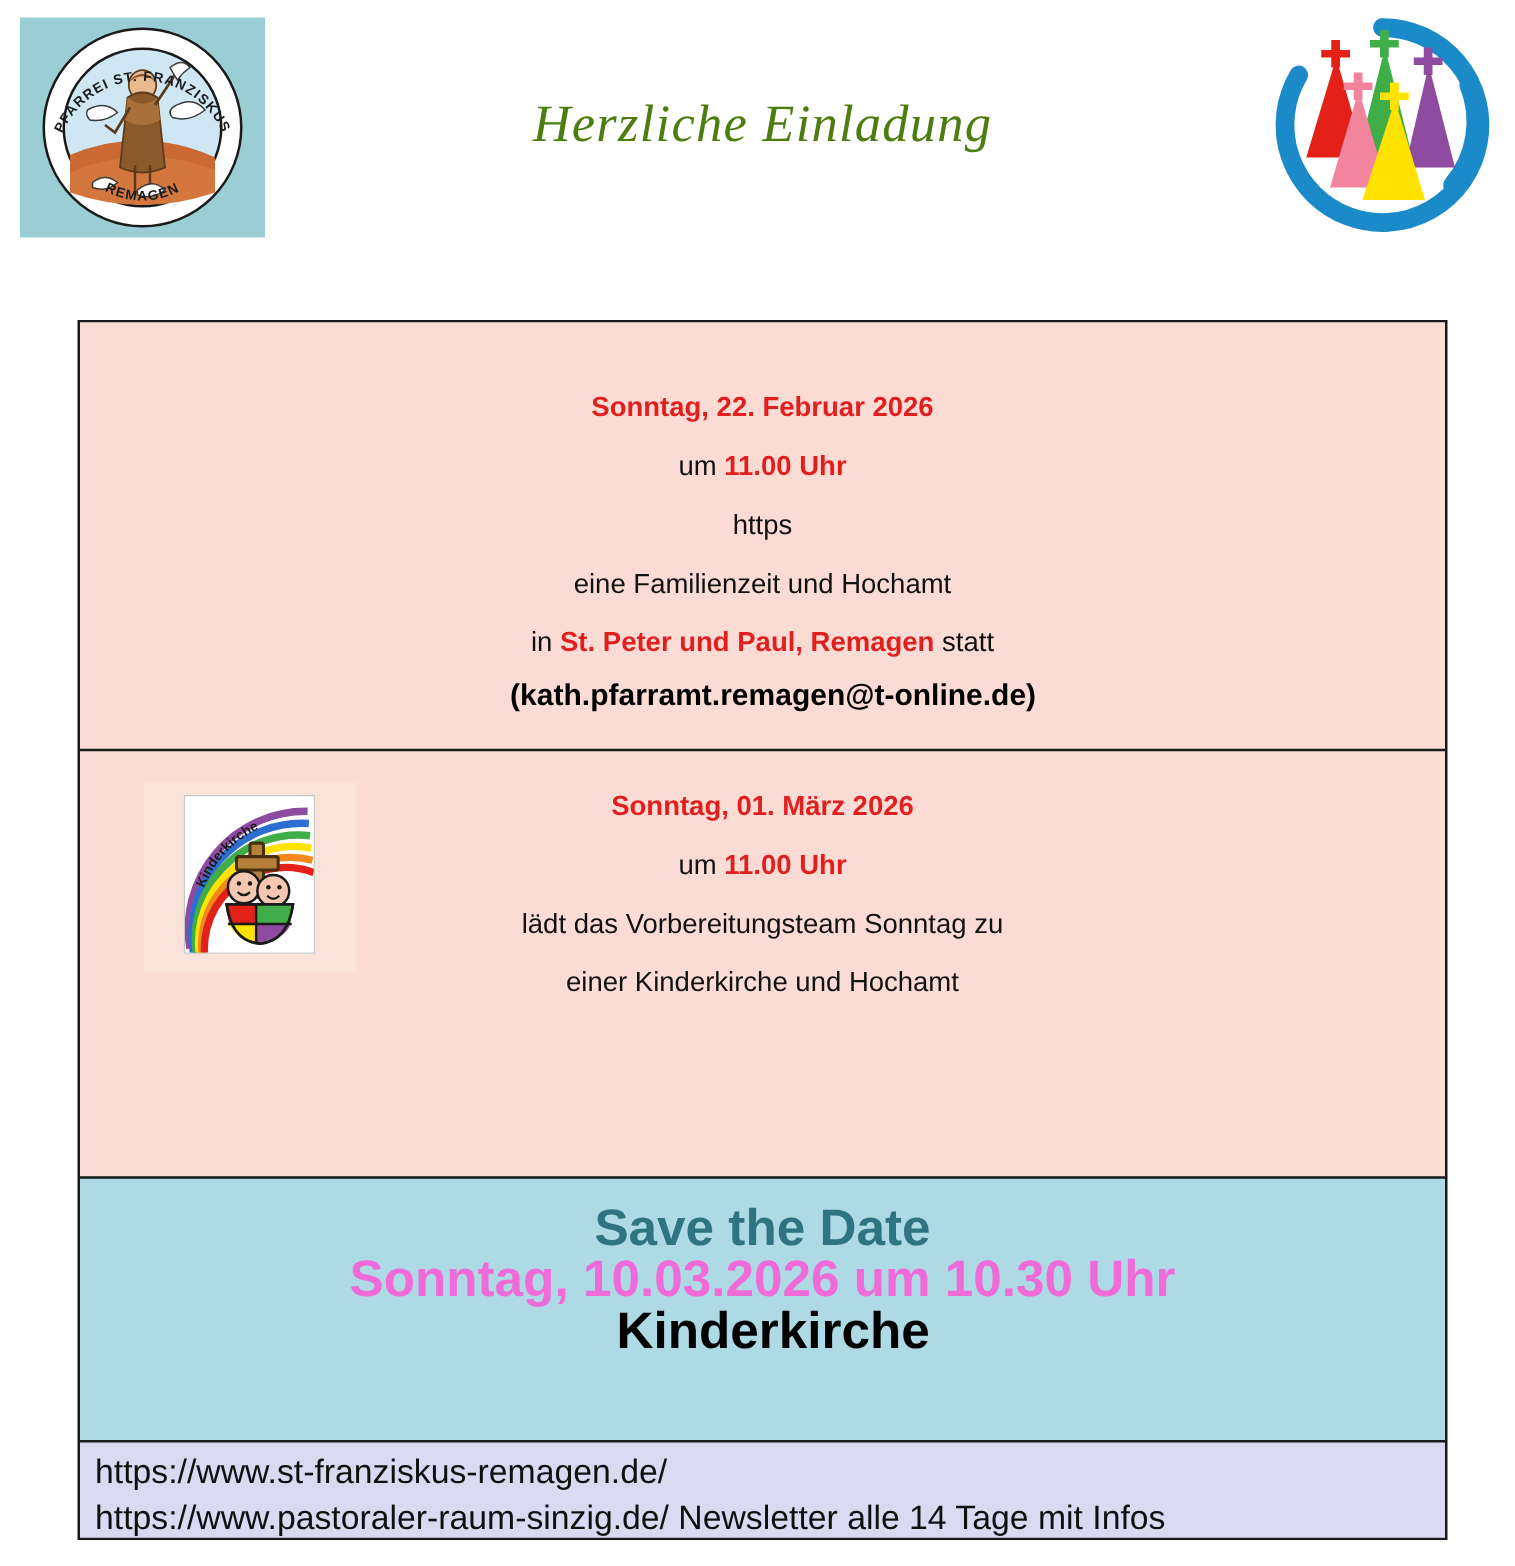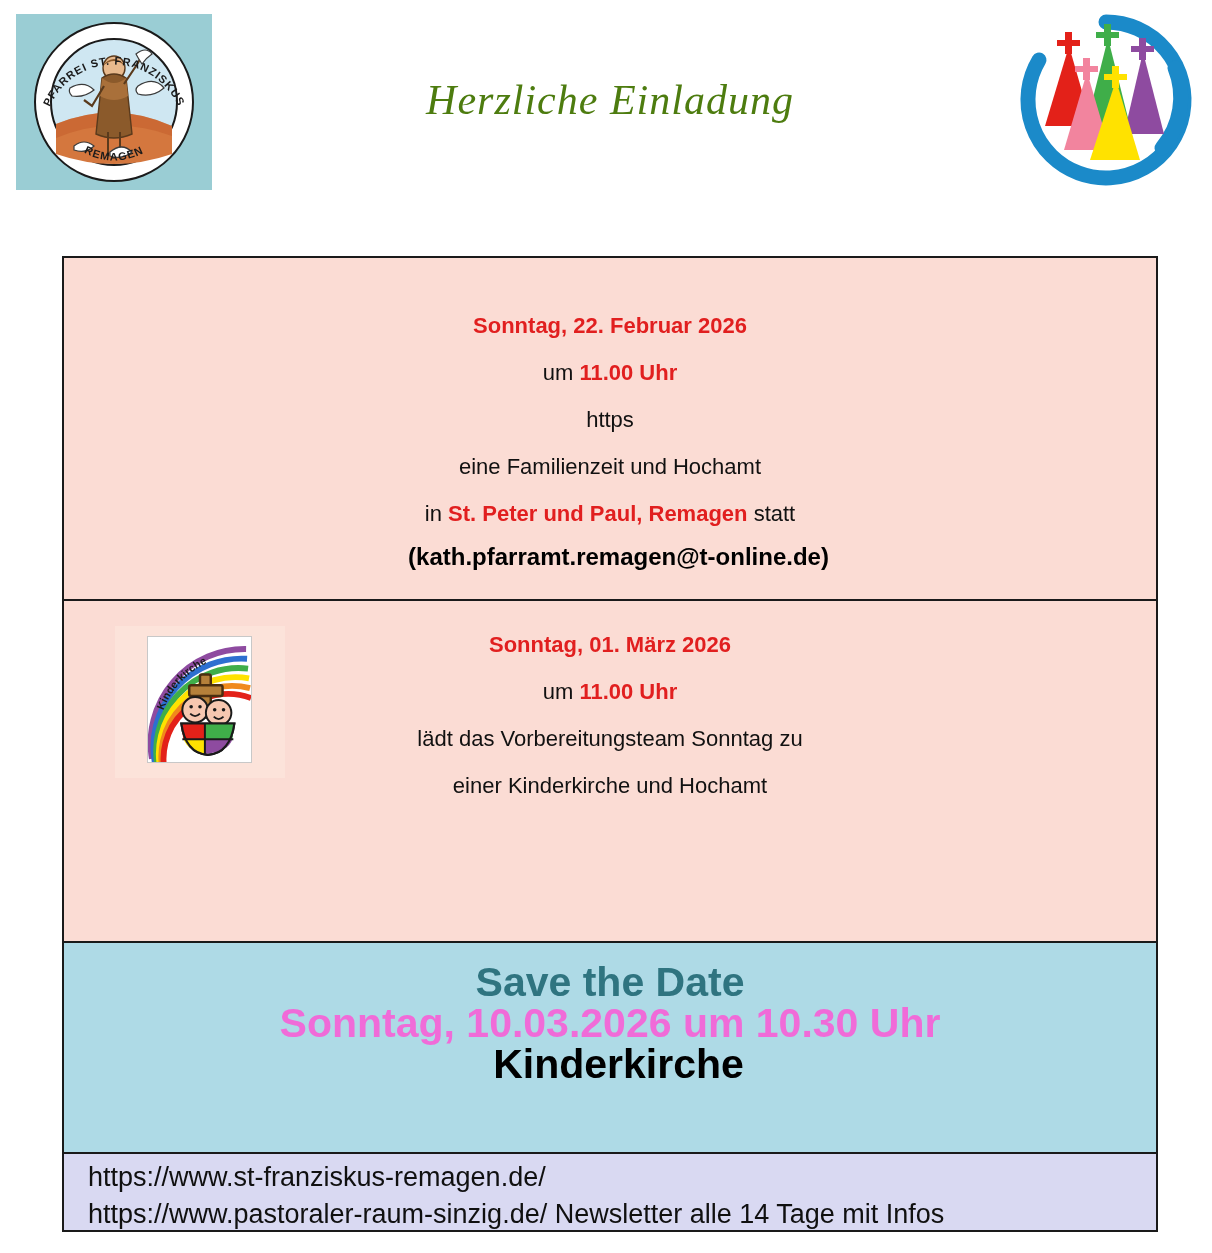--- a/index.html
+++ b/index.html
@@ -121,21 +121,20 @@
   .sec3 .ln { line-height: 41px; }
   .sec3 .ln.std { font-size: 41px; }
 
   .url-line {
     font-size: 27px;
     line-height: 37px;
     color: #101010;
     text-align: left;
     white-space: nowrap;
     padding-left: 6px;
-    margin-left: 12px;
   }
 </style>
 </head>
 <body>
 
 <div class="header">
 
   <div class="logo-left">
     <svg viewBox="0 0 196 176" xmlns="http://www.w3.org/2000/svg">
       <defs>

